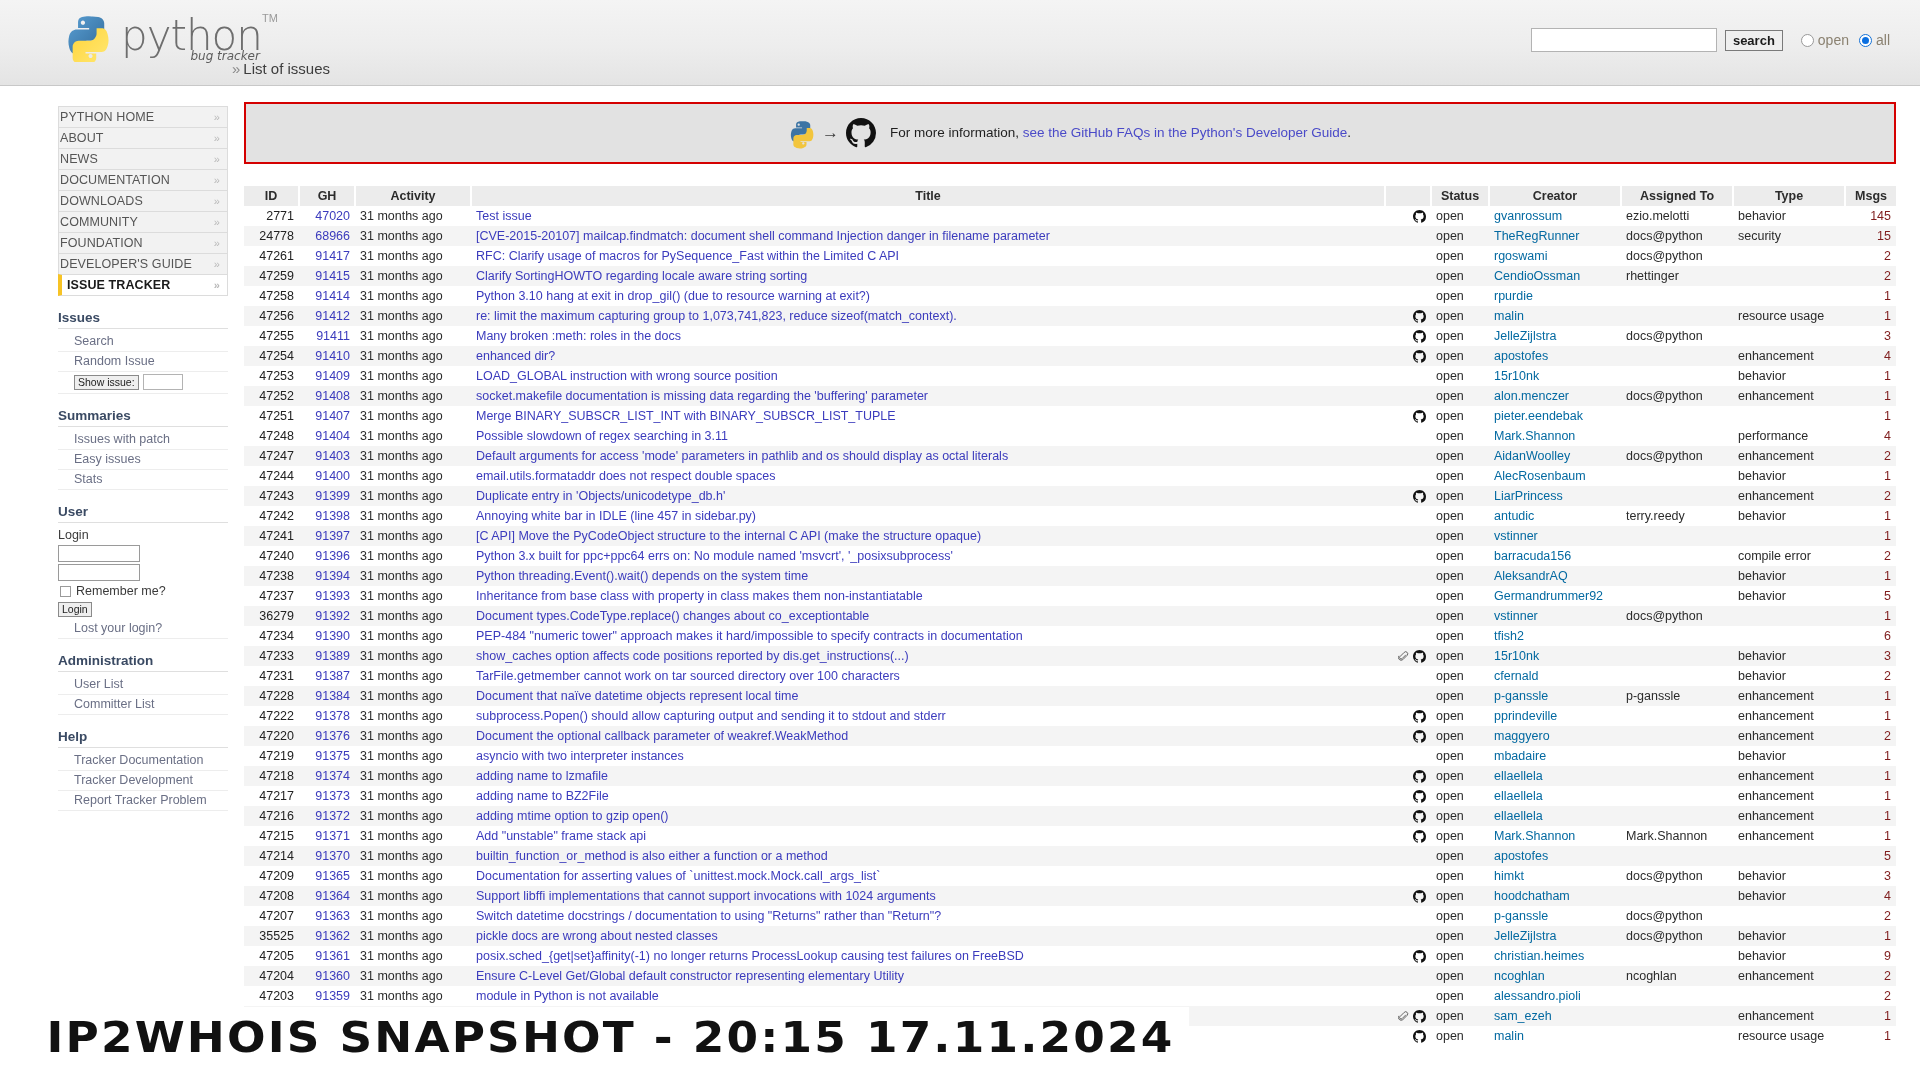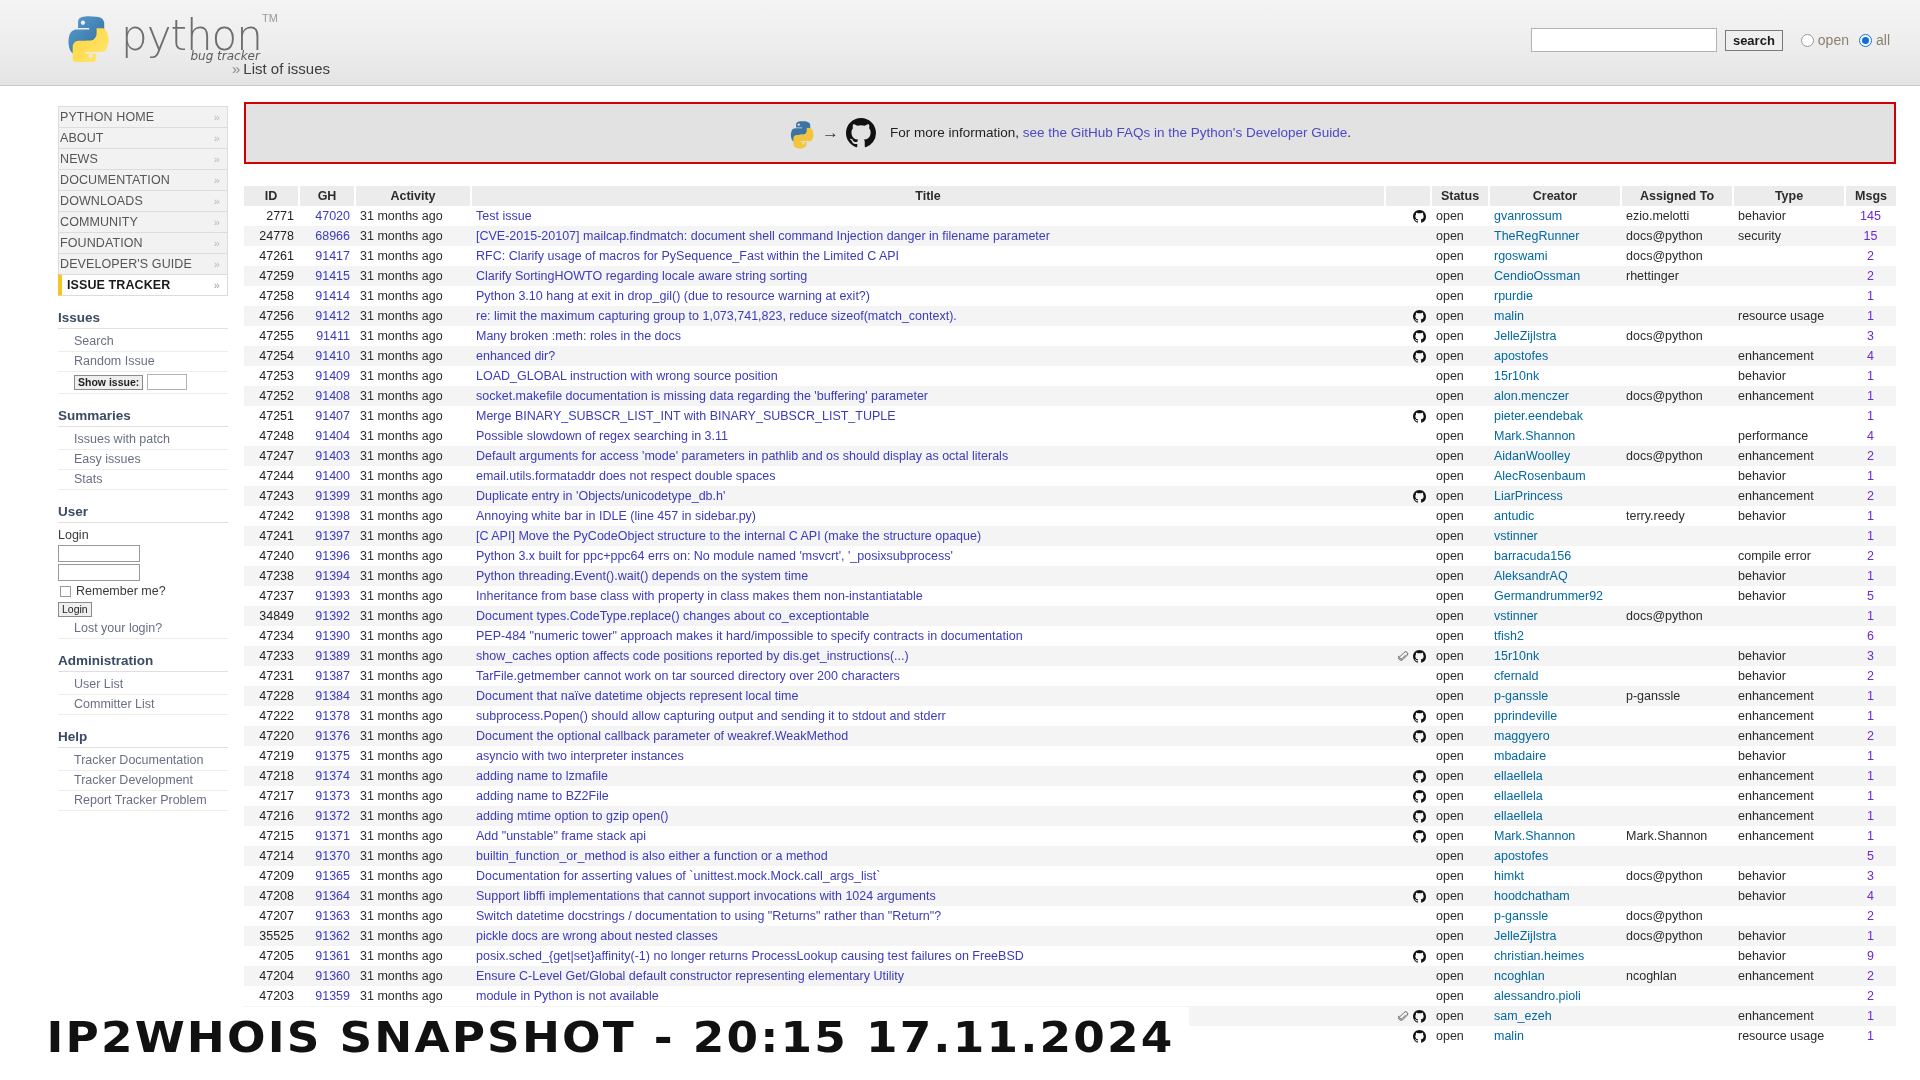--- a/index.html
+++ b/index.html
@@ -165,21 +165,20 @@
   .showissue-row {
     display:flex; align-items:center; gap:4px;
     padding: 2px 0 3px 16px;
     border-bottom: 1px solid #ededed;
   }
   .mini-btn {
     font-size: 10.5px;
     background:#efefef; border:1px solid #8a8a8a;
     padding: 0 3px; cursor:pointer; color:#222;
     line-height: 13px;
-    font-weight: bold;
   }
   .mini-input {
     width: 34px; height: 12px;
     border: 1px solid #b3b3b3; background:#fff; outline:none;
     font-size: 11px;
   }
   .login-input {
     display:block;
     width: 76px; height: 13px;
     border: 1px solid #9a9a9a;
@@ -260,21 +259,21 @@
   td.gh    { text-align: right; width: 44px; }
   td.gh a  { color:#3b3bbd; text-decoration: none; }
   td.act   { text-align: left;  width: 104px; color:#2b2b2b; padding-left: 6px; }
   td.title { text-align: left; }
   td.title a { color:#3b3bbd; text-decoration: none; }
   td.flags { width: 34px; text-align: right; padding: 0 4px 0 0; }
   td.status{ width: 46px; text-align: left; color:#2b2b2b; }
   td.creator { width: 120px; text-align: left; color:#0369a1; }
   td.assigned{ width: 100px; text-align: left; color:#2b2b2b; }
   td.type    { width: 100px; text-align: left; color:#2b2b2b; }
-  td.msgs    { width: 40px; text-align: center; color:#6d28d9; }
+  td.msgs    { width: 40px; text-align: right; color:#7f1d1d; }
 
   .gh-mark { display:inline-block; vertical-align:-3px; margin-left:3px; }
   .clip { display:inline-block; vertical-align:-2px; margin-right:1px; }
 
   
   .watermark {
     position: absolute;
     left: 40px; bottom: 12px;
     font-family: "DejaVu Sans", sans-serif;
     font-size: 42px;
@@ -694,21 +693,21 @@
               <td class="act">31 months ago</td>
               <td class="title"><a href="#">Inheritance from base class with property in class makes them non-instantiatable</a></td>
               <td class="flags"></td>
               <td class="status">open</td>
               <td class="creator">Germandrummer92</td>
               <td class="assigned"></td>
               <td class="type">behavior</td>
               <td class="msgs">5</td>
             </tr>
             <tr class="row alt">
-              <td class="id">34849</td>
+              <td class="id">36279</td>
               <td class="gh"><a href="#">91392</a></td>
               <td class="act">31 months ago</td>
               <td class="title"><a href="#">Document types.CodeType.replace() changes about co_exceptiontable</a></td>
               <td class="flags"></td>
               <td class="status">open</td>
               <td class="creator">vstinner</td>
               <td class="assigned">docs@python</td>
               <td class="type"></td>
               <td class="msgs">1</td>
             </tr>
@@ -737,21 +736,21 @@
               <td class="status">open</td>
               <td class="creator">15r10nk</td>
               <td class="assigned"></td>
               <td class="type">behavior</td>
               <td class="msgs">3</td>
             </tr>
             <tr class="row">
               <td class="id">47231</td>
               <td class="gh"><a href="#">91387</a></td>
               <td class="act">31 months ago</td>
-              <td class="title"><a href="#">TarFile.getmember cannot work on tar sourced directory over 200 characters</a></td>
+              <td class="title"><a href="#">TarFile.getmember cannot work on tar sourced directory over 100 characters</a></td>
               <td class="flags"></td>
               <td class="status">open</td>
               <td class="creator">cfernald</td>
               <td class="assigned"></td>
               <td class="type">behavior</td>
               <td class="msgs">2</td>
             </tr>
             <tr class="row alt">
               <td class="id">47228</td>
               <td class="gh"><a href="#">91384</a></td>

